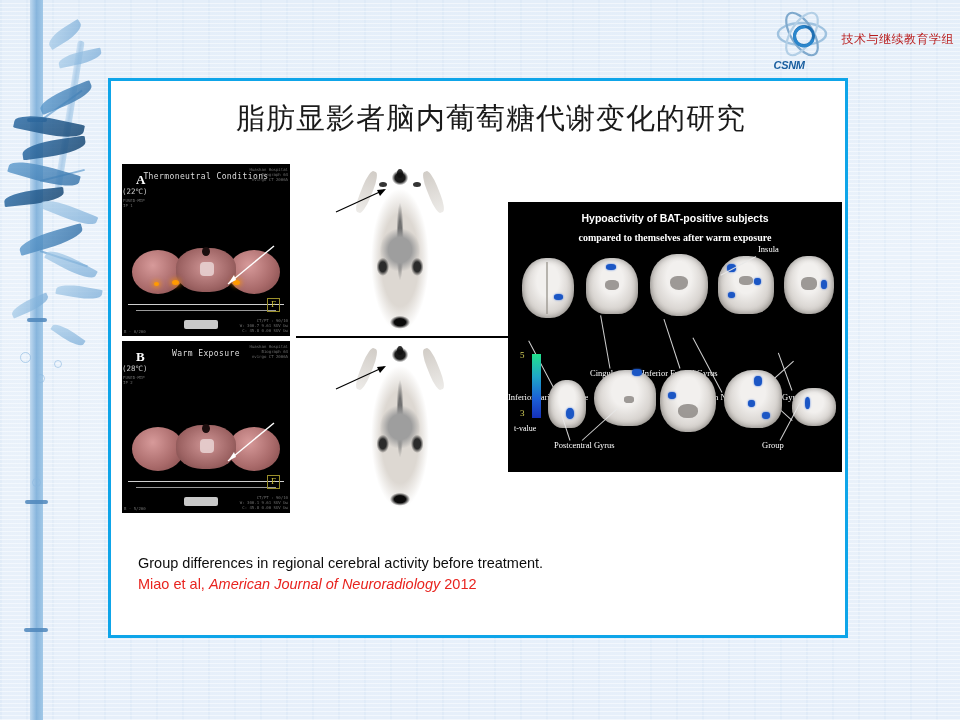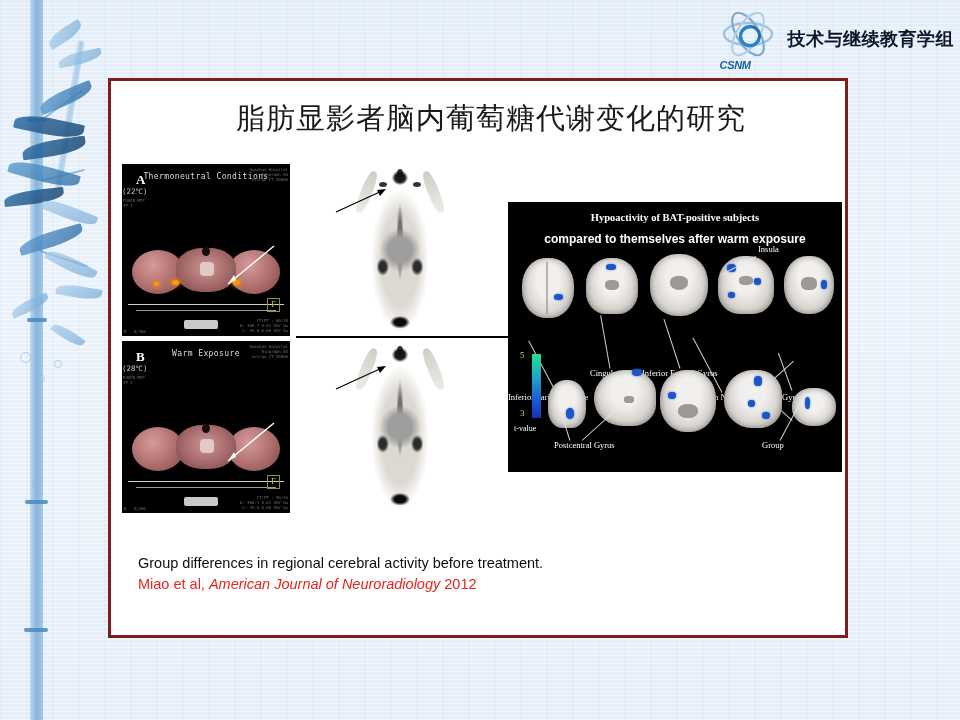--- a/index.html
+++ b/index.html
@@ -33,29 +33,29 @@
   .leaf.dark{background:linear-gradient(135deg,#2e6ea8,#17456f);opacity:.85;}
   .twig{position:absolute;background:#6ca3d2;height:2px;opacity:.75;transform-origin:left center;}
   .drop{position:absolute;border:1.5px solid #8ab7df;border-radius:50%;opacity:.6;}
 
   
   #logo-block{position:absolute;right:6px;top:8px;display:flex;align-items:center;gap:8px;}
   #logo-mark{position:relative;width:62px;height:62px;flex:0 0 auto;}
   #logo-text{display:flex;flex-direction:column;gap:4px;align-items:flex-start;}
   #logo-line1{font-size:19px;font-weight:bold;color:#1b3f73;letter-spacing:1px;
     font-family:"DejaVu Sans","Liberation Sans",sans-serif;white-space:nowrap;}
-  #logo-line2{font-size:18px;font-weight:bold;color:#0f172a;letter-spacing:.5px;
+  #logo-line2{font-size:12px;font-weight:normal;color:#b91c1c;letter-spacing:.5px;
     font-family:"DejaVu Sans","Liberation Sans",sans-serif;white-space:nowrap;}
   #csnm-word{position:absolute;left:2px;bottom:-1px;font-size:11px;font-weight:bold;color:#1a5fa0;
     font-style:italic;letter-spacing:-.3px;}
 
   
   #slide{
     position:absolute;left:108px;top:78px;width:740px;height:560px;
-    background:#ffffff;border:3px solid #7f1d1d;box-sizing:border-box;
+    background:#ffffff;border:3px solid #0ea5e9;box-sizing:border-box;
   }
   #slide-title{
     position:absolute;left:60px;top:18px;width:640px;text-align:center;
     font-family:"DejaVu Sans","Liberation Sans",sans-serif;
     font-size:29px;color:#1a1a1a;letter-spacing:1px;white-space:nowrap;
   }
 
   
   #figure-area{position:absolute;left:7px;top:83px;width:726px;height:355px;}
 
@@ -115,23 +115,23 @@
   }
   .pet-arm{position:absolute;top:4px;width:11px;height:44px;border-radius:40%;
     background:linear-gradient(180deg,#cfcac4,#eceae7);opacity:.95;}
   .pet-arm.l{left:4px;transform:rotate(22deg);}
   .pet-arm.r{right:4px;transform:rotate(-22deg);}
   .pet-hot{position:absolute;width:8px;height:5px;border-radius:50%;background:#111;opacity:.85;}
 
   
   #brain-panel{position:absolute;left:390px;top:38px;width:334px;height:270px;background:#000;overflow:hidden;}
   #brain-title1{position:absolute;left:0;right:0;top:10px;text-align:center;color:#fff;font-size:10.5px;
+    font-weight:bold;font-family:Liberation Sans, sans-serif;}
+  #brain-title2{position:absolute;left:0;right:0;top:30px;text-align:center;color:#fff;font-size:10px;
     font-weight:bold;font-family:Liberation Serif, serif;}
-  #brain-title2{position:absolute;left:0;right:0;top:30px;text-align:center;color:#fff;font-size:12px;
-    font-weight:bold;font-family:Liberation Sans, sans-serif;}
   .brain{position:absolute;border-radius:48% 48% 44% 44%;
     background:
       radial-gradient(ellipse at 50% 38%,#f2f0ee 30%,#d8d4d0 62%,#b9b4ae 85%,#8f8a84 100%);
     box-shadow:inset 0 0 6px rgba(0,0,0,.35);}
   .brain.axial{border-radius:46%;}
   .brain.coronal{border-radius:46% 46% 38% 38%;}
   .brain.sag{border-radius:50% 42% 38% 48%;}
   .vent{position:absolute;background:#8e8a86;border-radius:40%;opacity:.85;}
   .fissure{position:absolute;background:#9d9892;opacity:.7;}
   .blue-blob{position:absolute;background:#1b56c4;border-radius:45%;box-shadow:0 0 2px #2d6ae0;}

